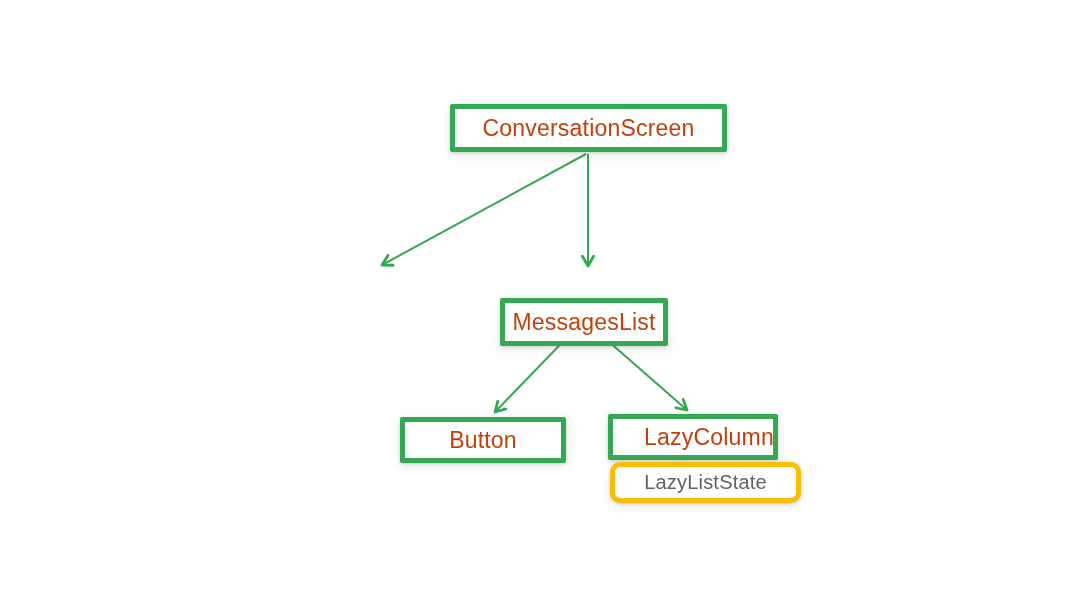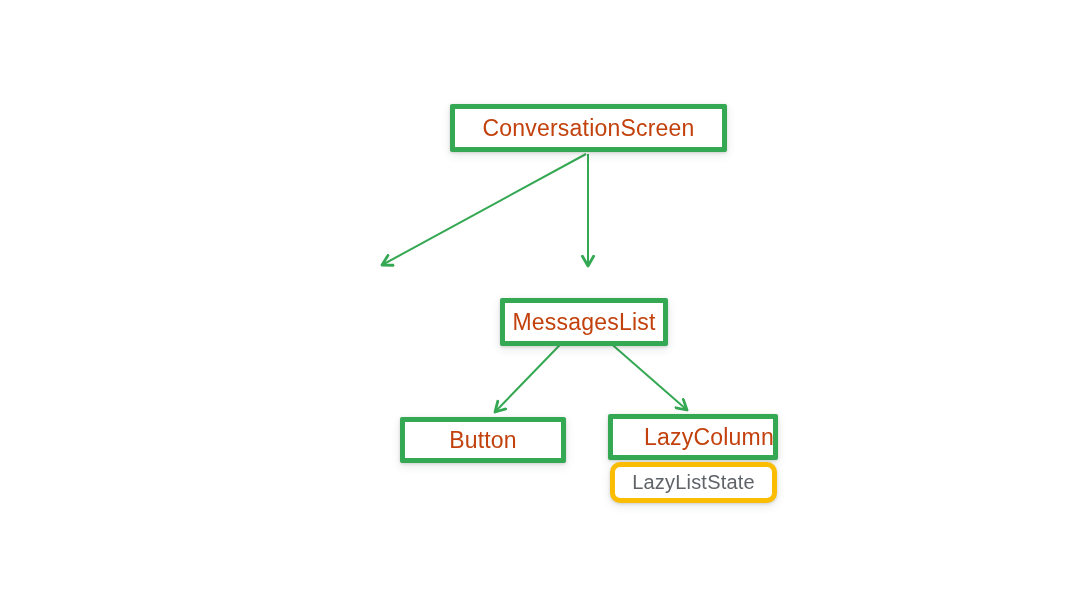--- a/index.html
+++ b/index.html
@@ -41,21 +41,21 @@
     border-color: #fbbc04;
     color: #5f6368;
     font-size: 20px;
     border-radius: 10px;
   }
   #node-conversation-screen { left: 450px; top: 104px; width: 277px; height: 48px; }
   #node-user-input          { left: 302px; top: 269px; width: 166px; height: 48px; }
   #node-messages-list       { left: 500px; top: 270px; width: 168px; height: 48px; margin-top: 28px; }
   #node-button              { left: 400px; top: 417px; width: 166px; height: 46px; }
   #node-lazy-column         { left: 608px; top: 414px; width: 170px; height: 46px; padding-left: 32px; }
-  #node-lazy-list-state     { left: 610px; top: 462px; width: 167px; height: 41px; }
+  #node-lazy-list-state     { left: 610px; top: 462px; width: 191px; height: 41px; }
 </style>
 </head>
 <body>
 
 <div class="canvas">
 
   <svg class="edges" viewBox="0 0 1080 608" xmlns="http://www.w3.org/2000/svg">
     <defs>
       <marker id="arrowhead" viewBox="0 0 10 10" refX="8" refY="5" markerWidth="7" markerHeight="7" orient="auto-start-reverse">
         <path d="M1,1 L8,5 L1,9" fill="none" stroke="#34a853" stroke-width="2" stroke-linecap="round" stroke-linejoin="round"></path>

